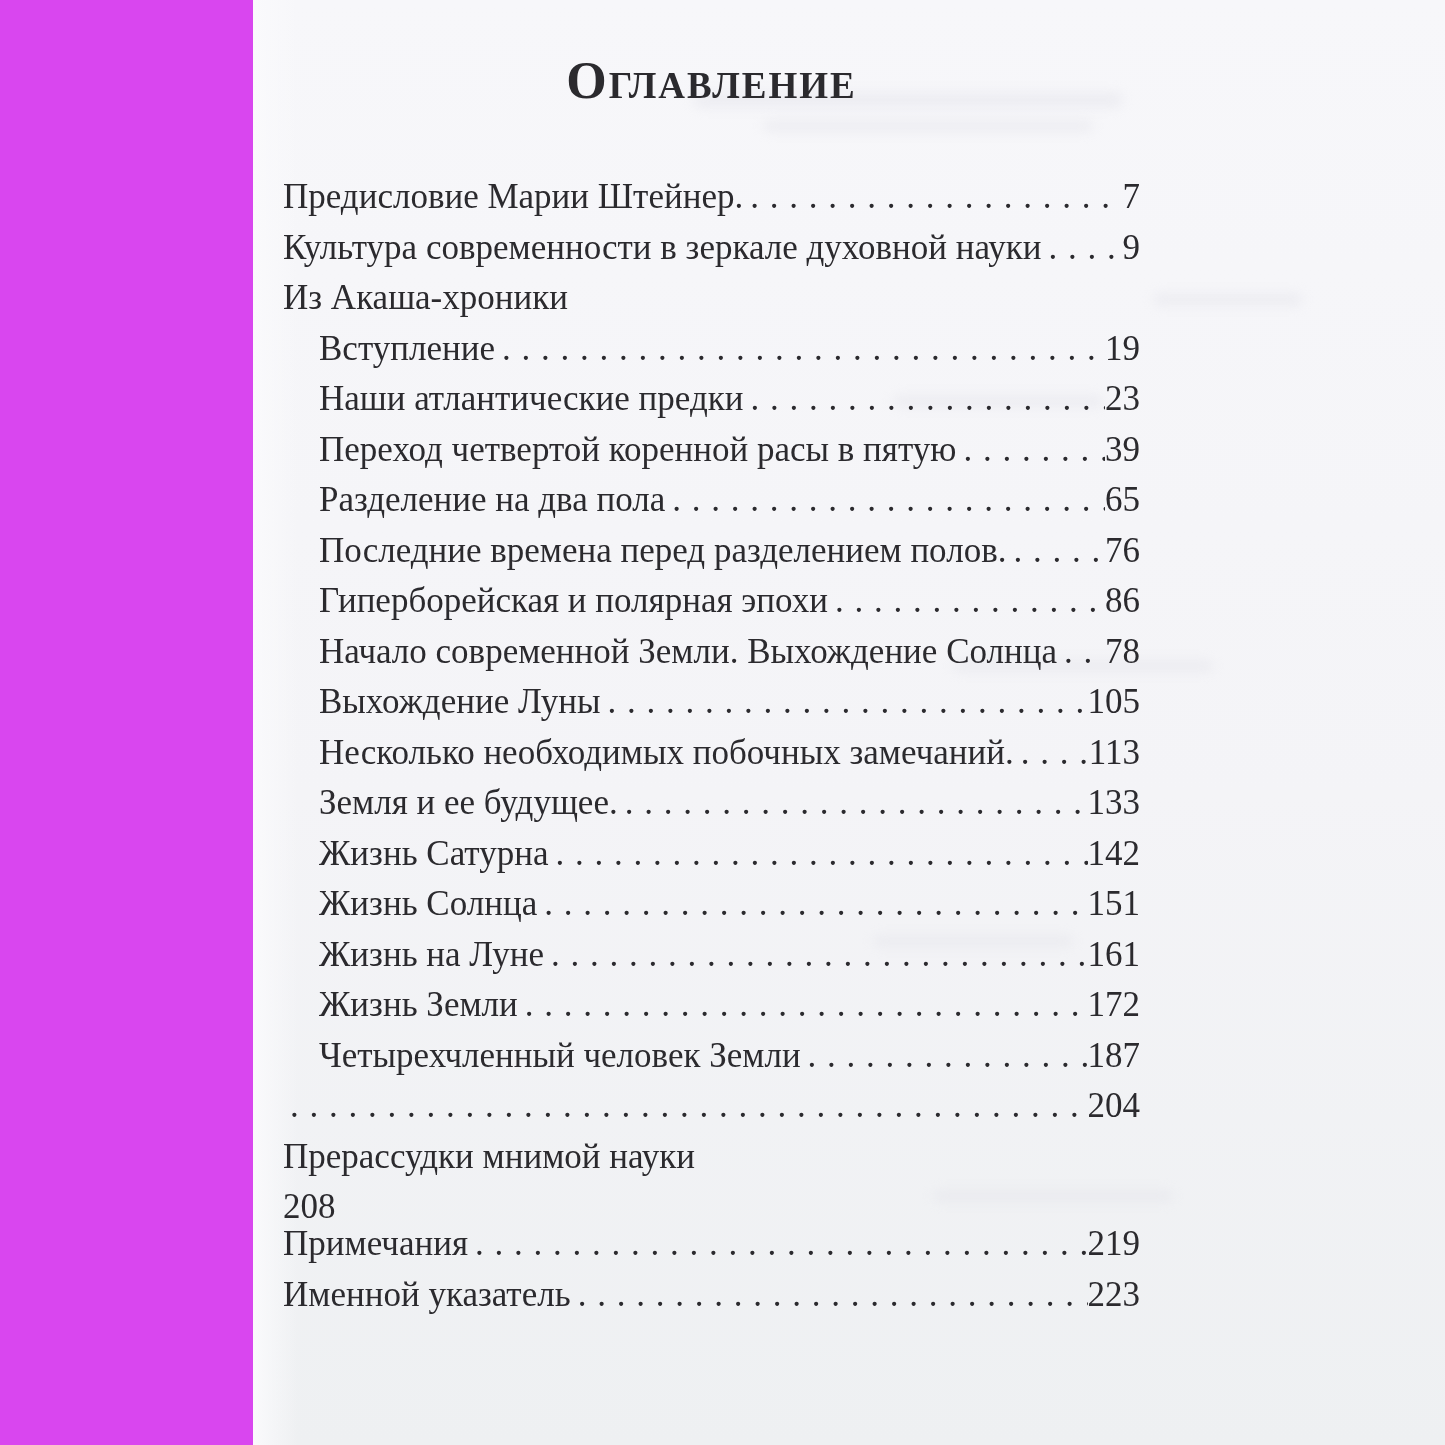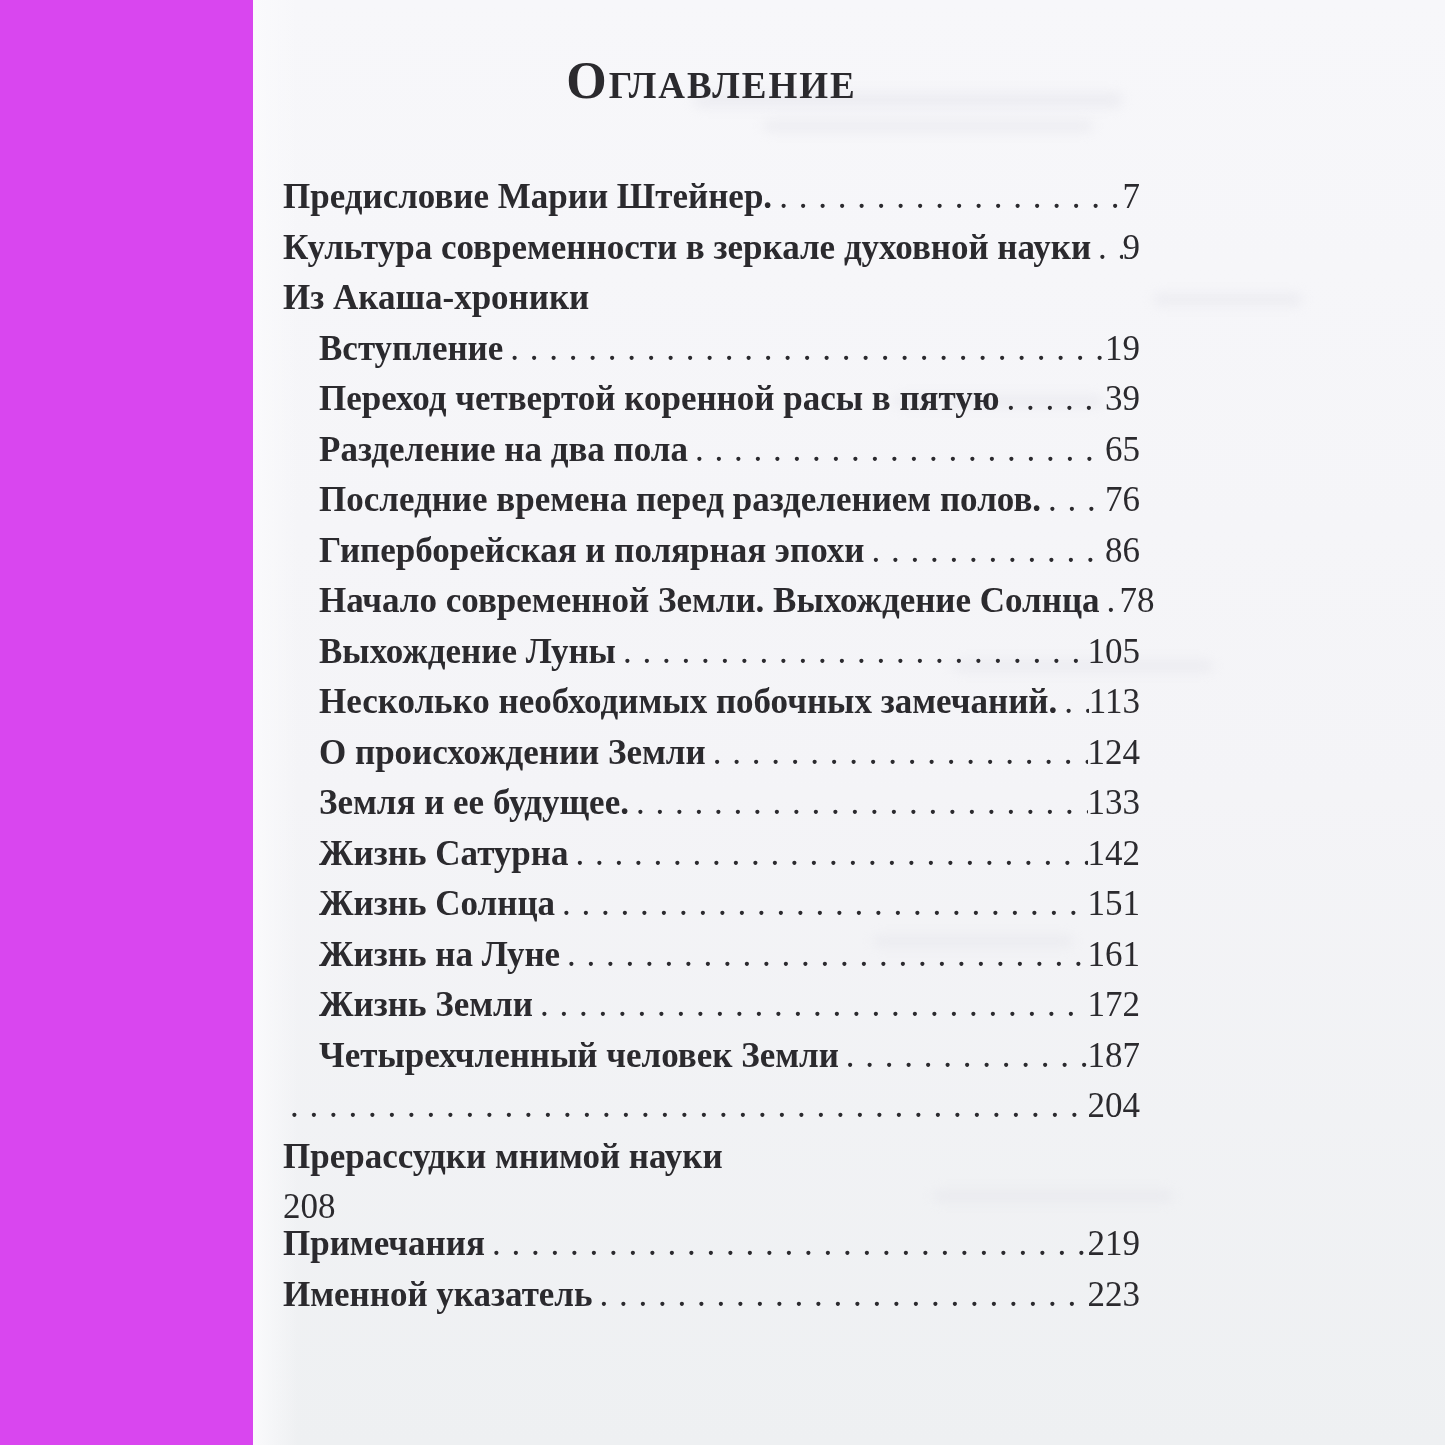--- a/index.html
+++ b/index.html
@@ -72,21 +72,20 @@
   }
   .row.indent-1 {
     padding-left: 36px;
   }
   .row.gap-after {
     margin-bottom: 37px;
     flex-direction: column;
   }
   .label {
     flex: 0 0 auto;
-    font-weight: bold;
   }
   .leader {
     flex: 1 1 auto;
     overflow: hidden;
     white-space: nowrap;
     min-width: 10px;
     padding-left: 7px;
     padding-right: 3px;
     letter-spacing: 1px;
     color: #2b2a2e;
@@ -128,20 +127,25 @@
       </div>
       <div class="row indent-0">
         <span class="label">Из Акаша-хроники</span>
       </div>
       <div class="row indent-1">
         <span class="label">Вступление</span>
         <span class="leader"></span>
         <span class="num">19</span>
       </div>
       <div class="row indent-1">
+        <span class="label">Наши атлантические предки</span>
+        <span class="leader"></span>
+        <span class="num">23</span>
+      </div>
+      <div class="row indent-1">
         <span class="label">Переход четвертой коренной расы в пятую</span>
         <span class="leader"></span>
         <span class="num">39</span>
       </div>
       <div class="row indent-1">
         <span class="label">Разделение на два пола</span>
         <span class="leader"></span>
         <span class="num">65</span>
       </div>
       <div class="row indent-1">
@@ -161,25 +165,20 @@
       </div>
       <div class="row indent-1">
         <span class="label">Выхождение Луны</span>
         <span class="leader"></span>
         <span class="num">105</span>
       </div>
       <div class="row indent-1">
         <span class="label">Несколько необходимых побочных замечаний.</span>
         <span class="leader"></span>
         <span class="num">113</span>
-      </div>
-      <div class="row indent-1">
-        <span class="label">О происхождении Земли</span>
-        <span class="leader"></span>
-        <span class="num">124</span>
       </div>
       <div class="row indent-1">
         <span class="label">Земля и ее будущее.</span>
         <span class="leader"></span>
         <span class="num">133</span>
       </div>
       <div class="row indent-1">
         <span class="label">Жизнь Сатурна</span>
         <span class="leader"></span>
         <span class="num">142</span>

